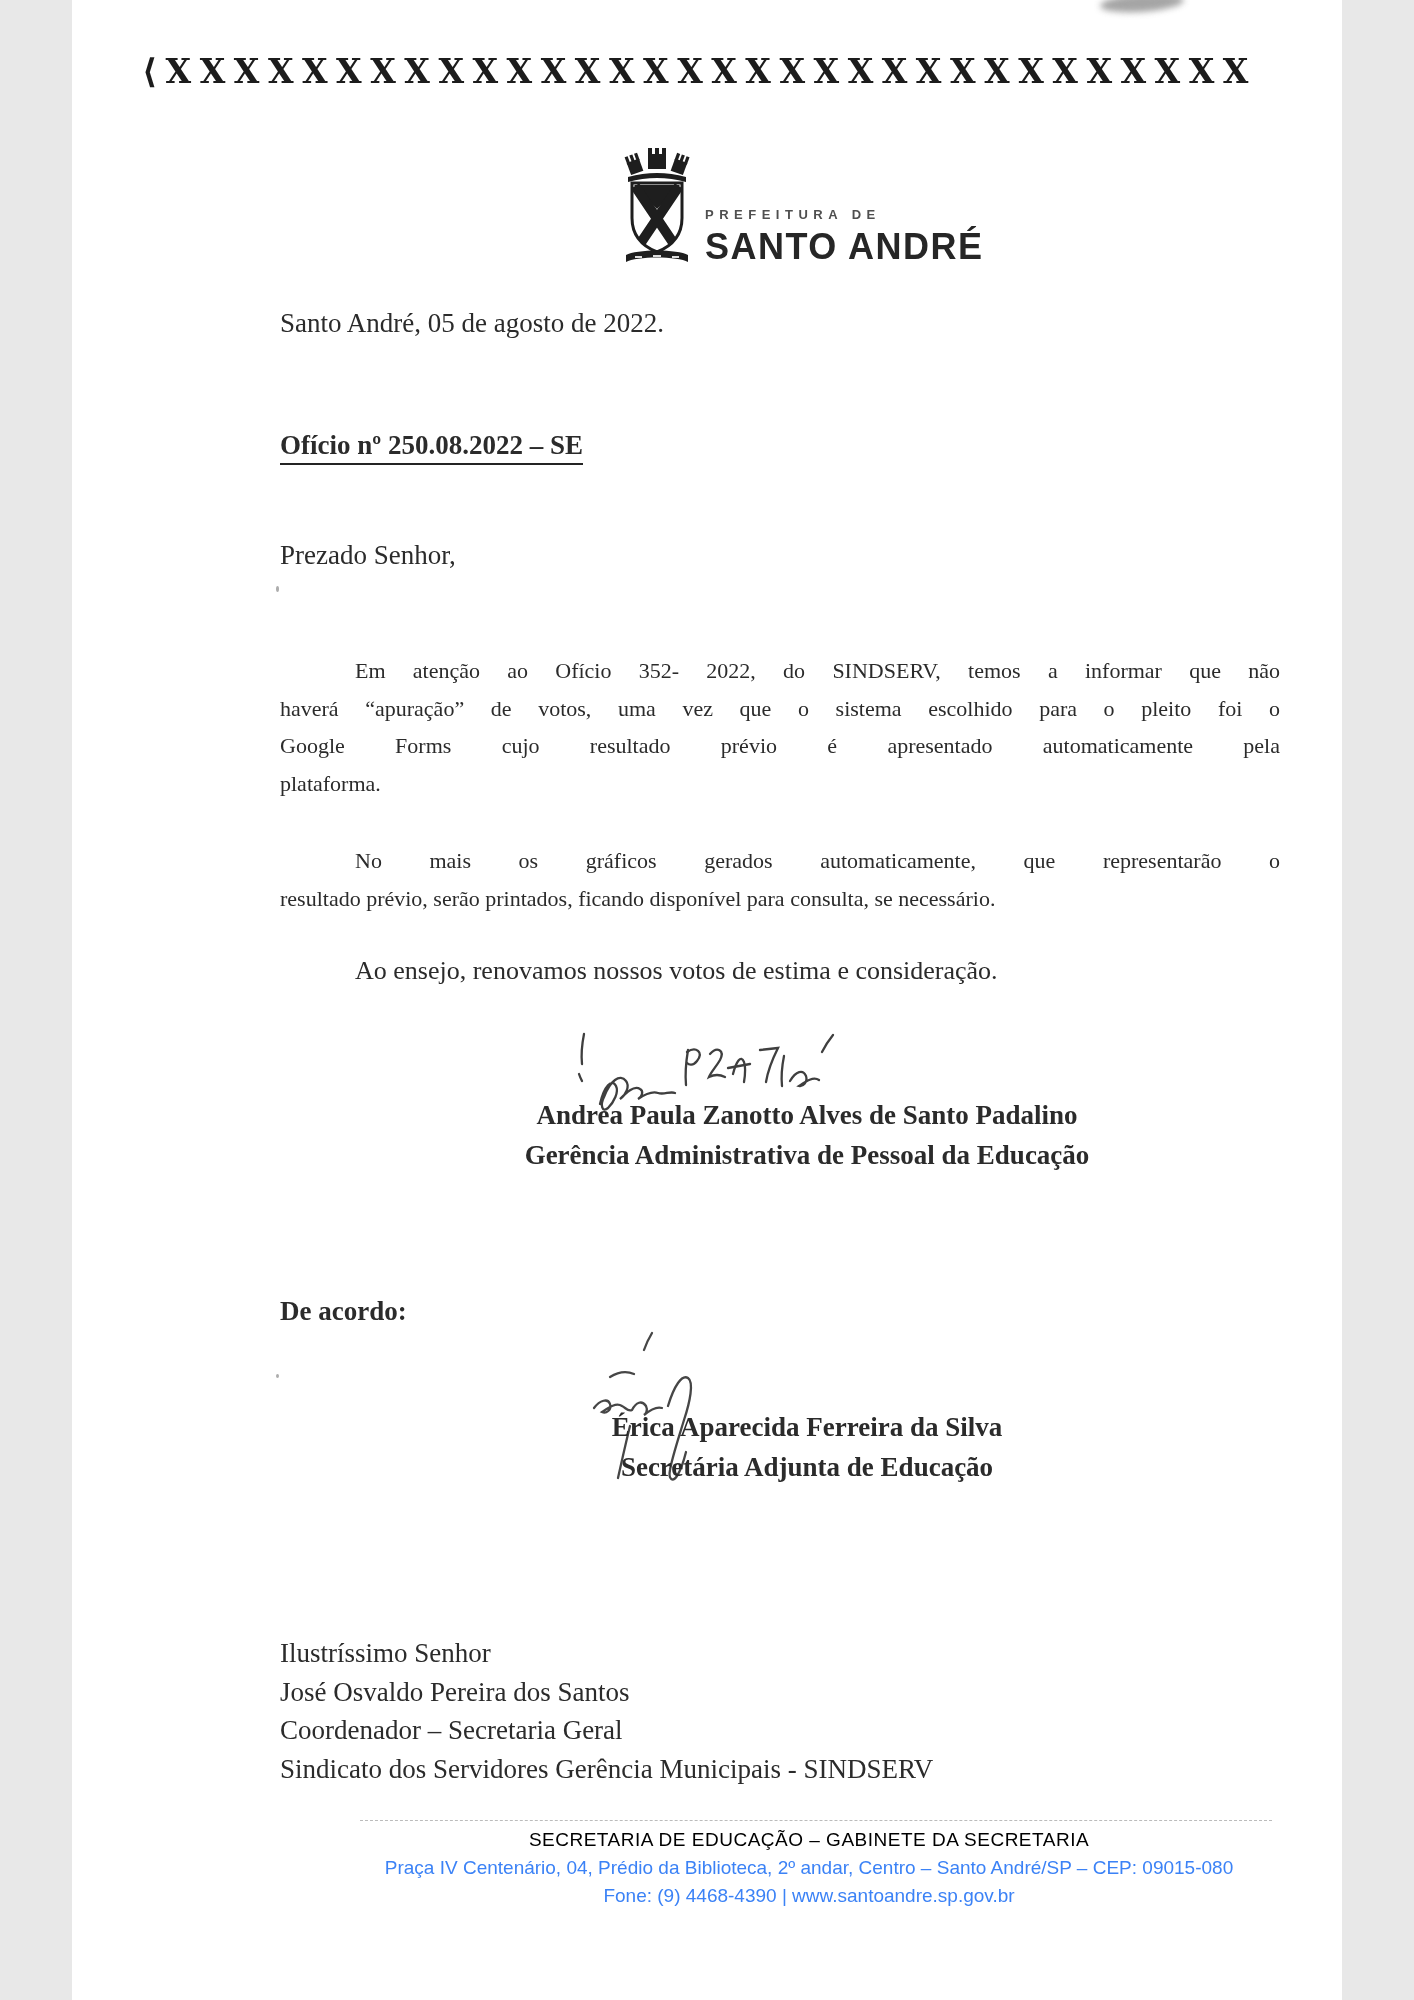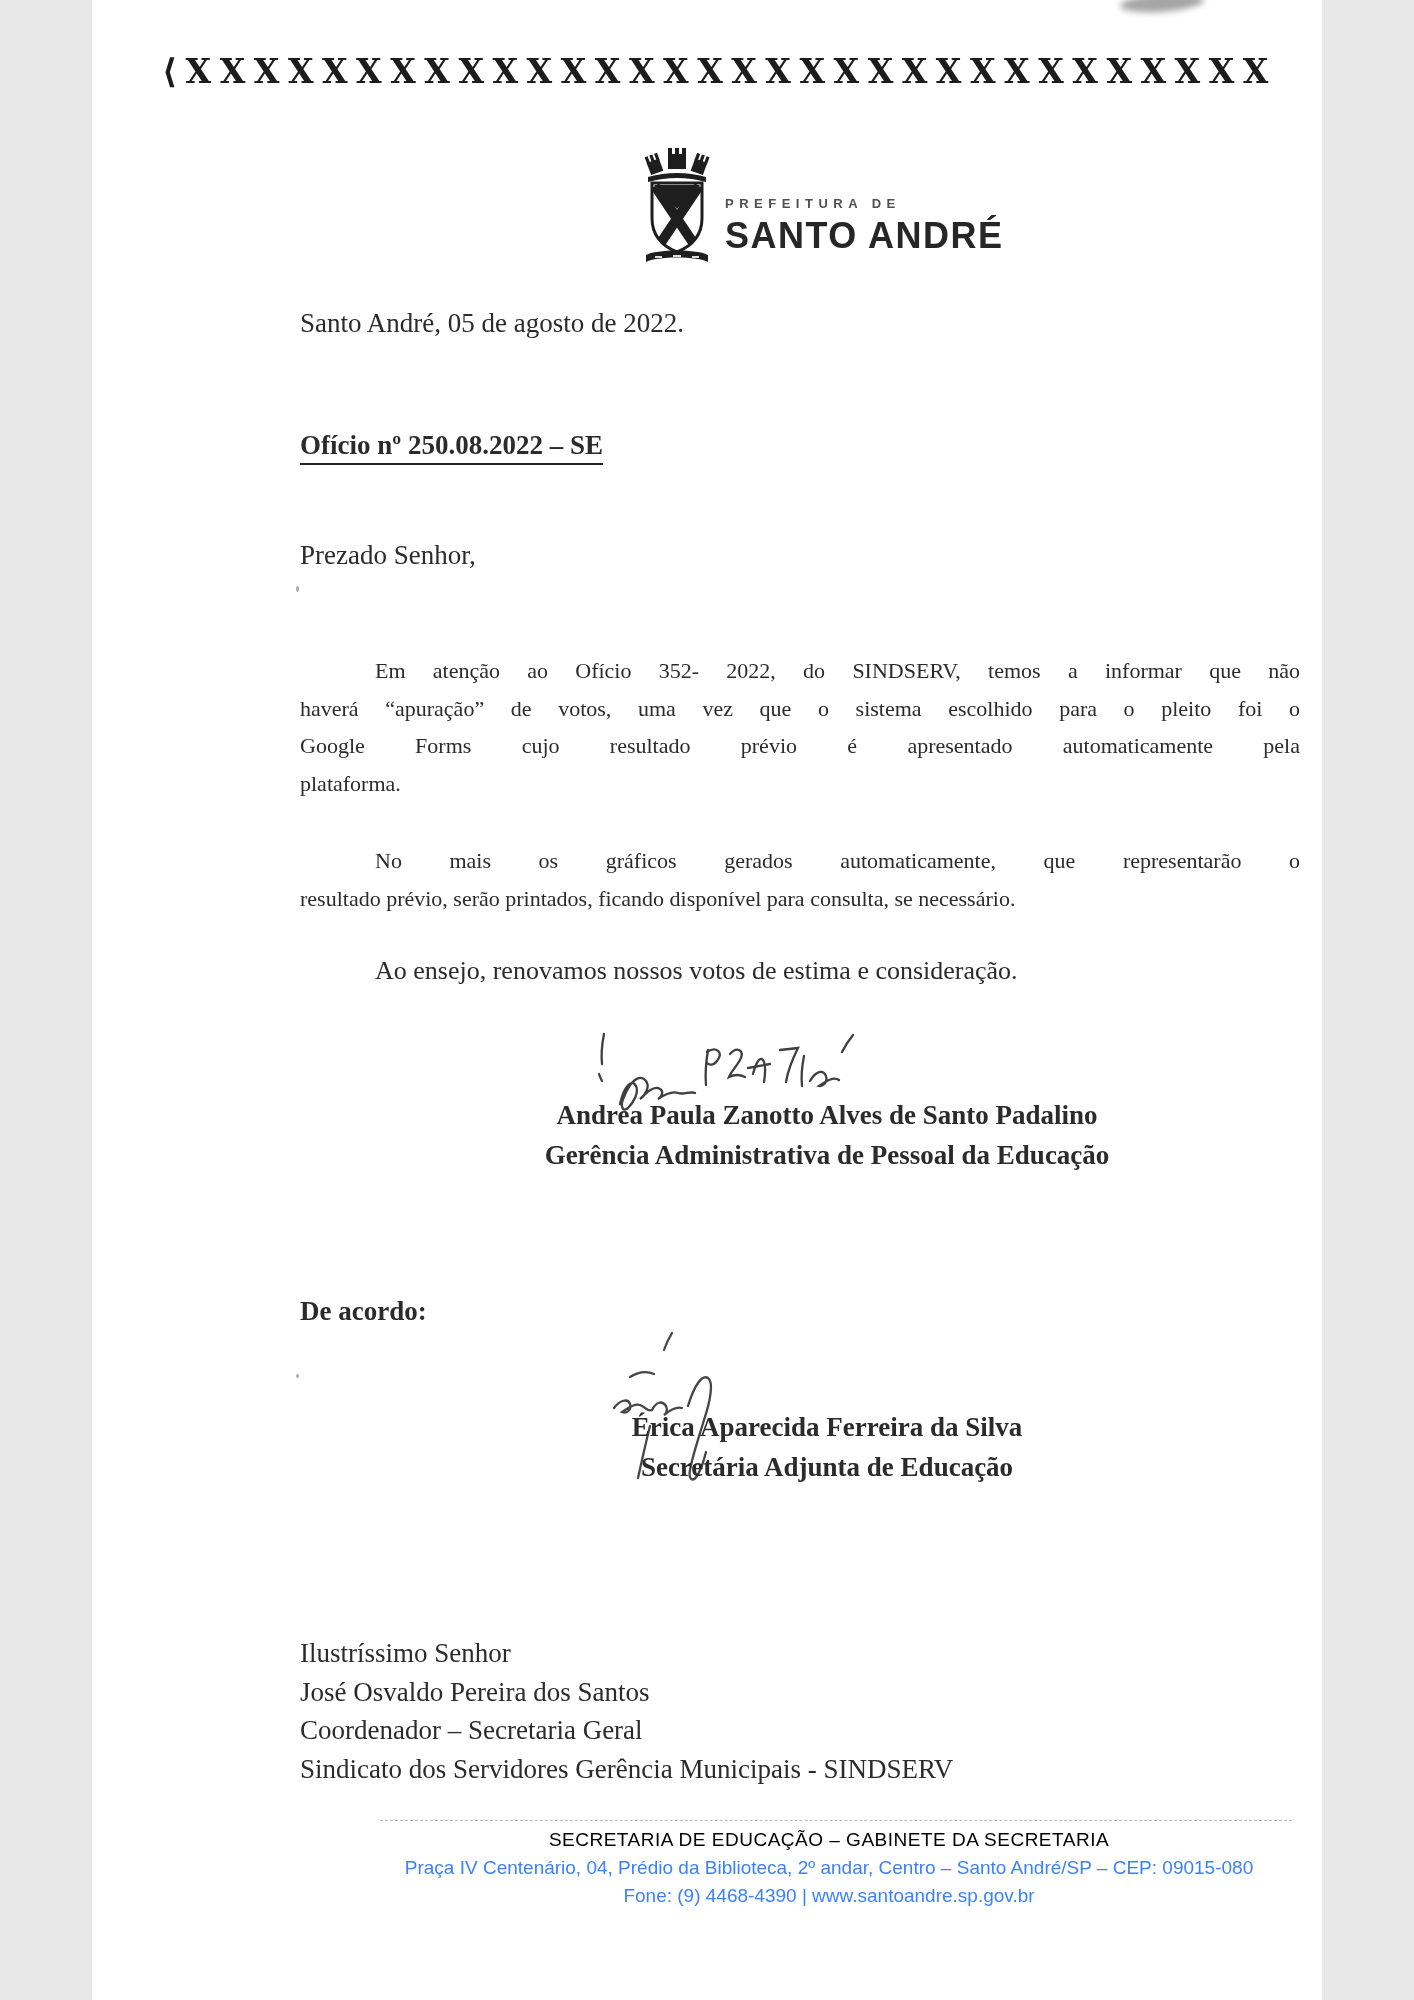--- a/index.html
+++ b/index.html
@@ -1,31 +1,31 @@
 <!DOCTYPE html>
 <html><head>
 <meta charset="utf-8">
 <style>
   html,body{margin:0;padding:0;background:#e8e8e8;}
   .page{
     position:relative;width:1230px;height:2000px;background:#ffffff;
     font-family:"Liberation Serif","DejaVu Serif",serif;color:#2b2b2b;
-    overflow:hidden;margin:0 auto;
+    overflow:hidden;margin:0 auto;padding-left:40px;
   }
   .abs{position:absolute;}
   .soft{filter:blur(0.3px);}
   
   .smudge{left:1028px;top:-6px;width:84px;height:18px;background:#8f8f8f;
     border-radius:50%;filter:blur(3px);opacity:.8;transform:rotate(-4deg);}
   
   .x-row{left:70px;top:52px;font-family:"DejaVu Serif",serif;font-weight:700;
     font-size:33px;letter-spacing:8.5px;color:#1c1c1c;filter:blur(0.4px);
     transform:scaleY(1.02);white-space:nowrap;}
   
-  .logo{left:550px;top:146px;display:flex;align-items:flex-start;}
+  .logo{left:550px;top:146px;display:flex;align-items:flex-end;}
   .logo-text{margin-left:13px;padding-top:50px;font-family:"Liberation Sans",sans-serif;}
   .org-small{font-size:13px;letter-spacing:5.5px;color:#4f4f4f;font-weight:600;white-space:nowrap;}
   .org-large{font-size:36px;letter-spacing:1.5px;color:#262626;font-weight:700;margin-top:4px;white-space:nowrap;}
   
   .date-line{left:208px;top:308px;font-size:27px;}
   .reference{left:208px;top:430px;font-size:27px;font-weight:bold;}
   .reference span{border-bottom:2.5px solid #242424;padding-bottom:3px;}
   .salutation{left:208px;top:540px;font-size:27px;}
   .para{left:208px;width:1000px;}
   .para1{top:652px;}

